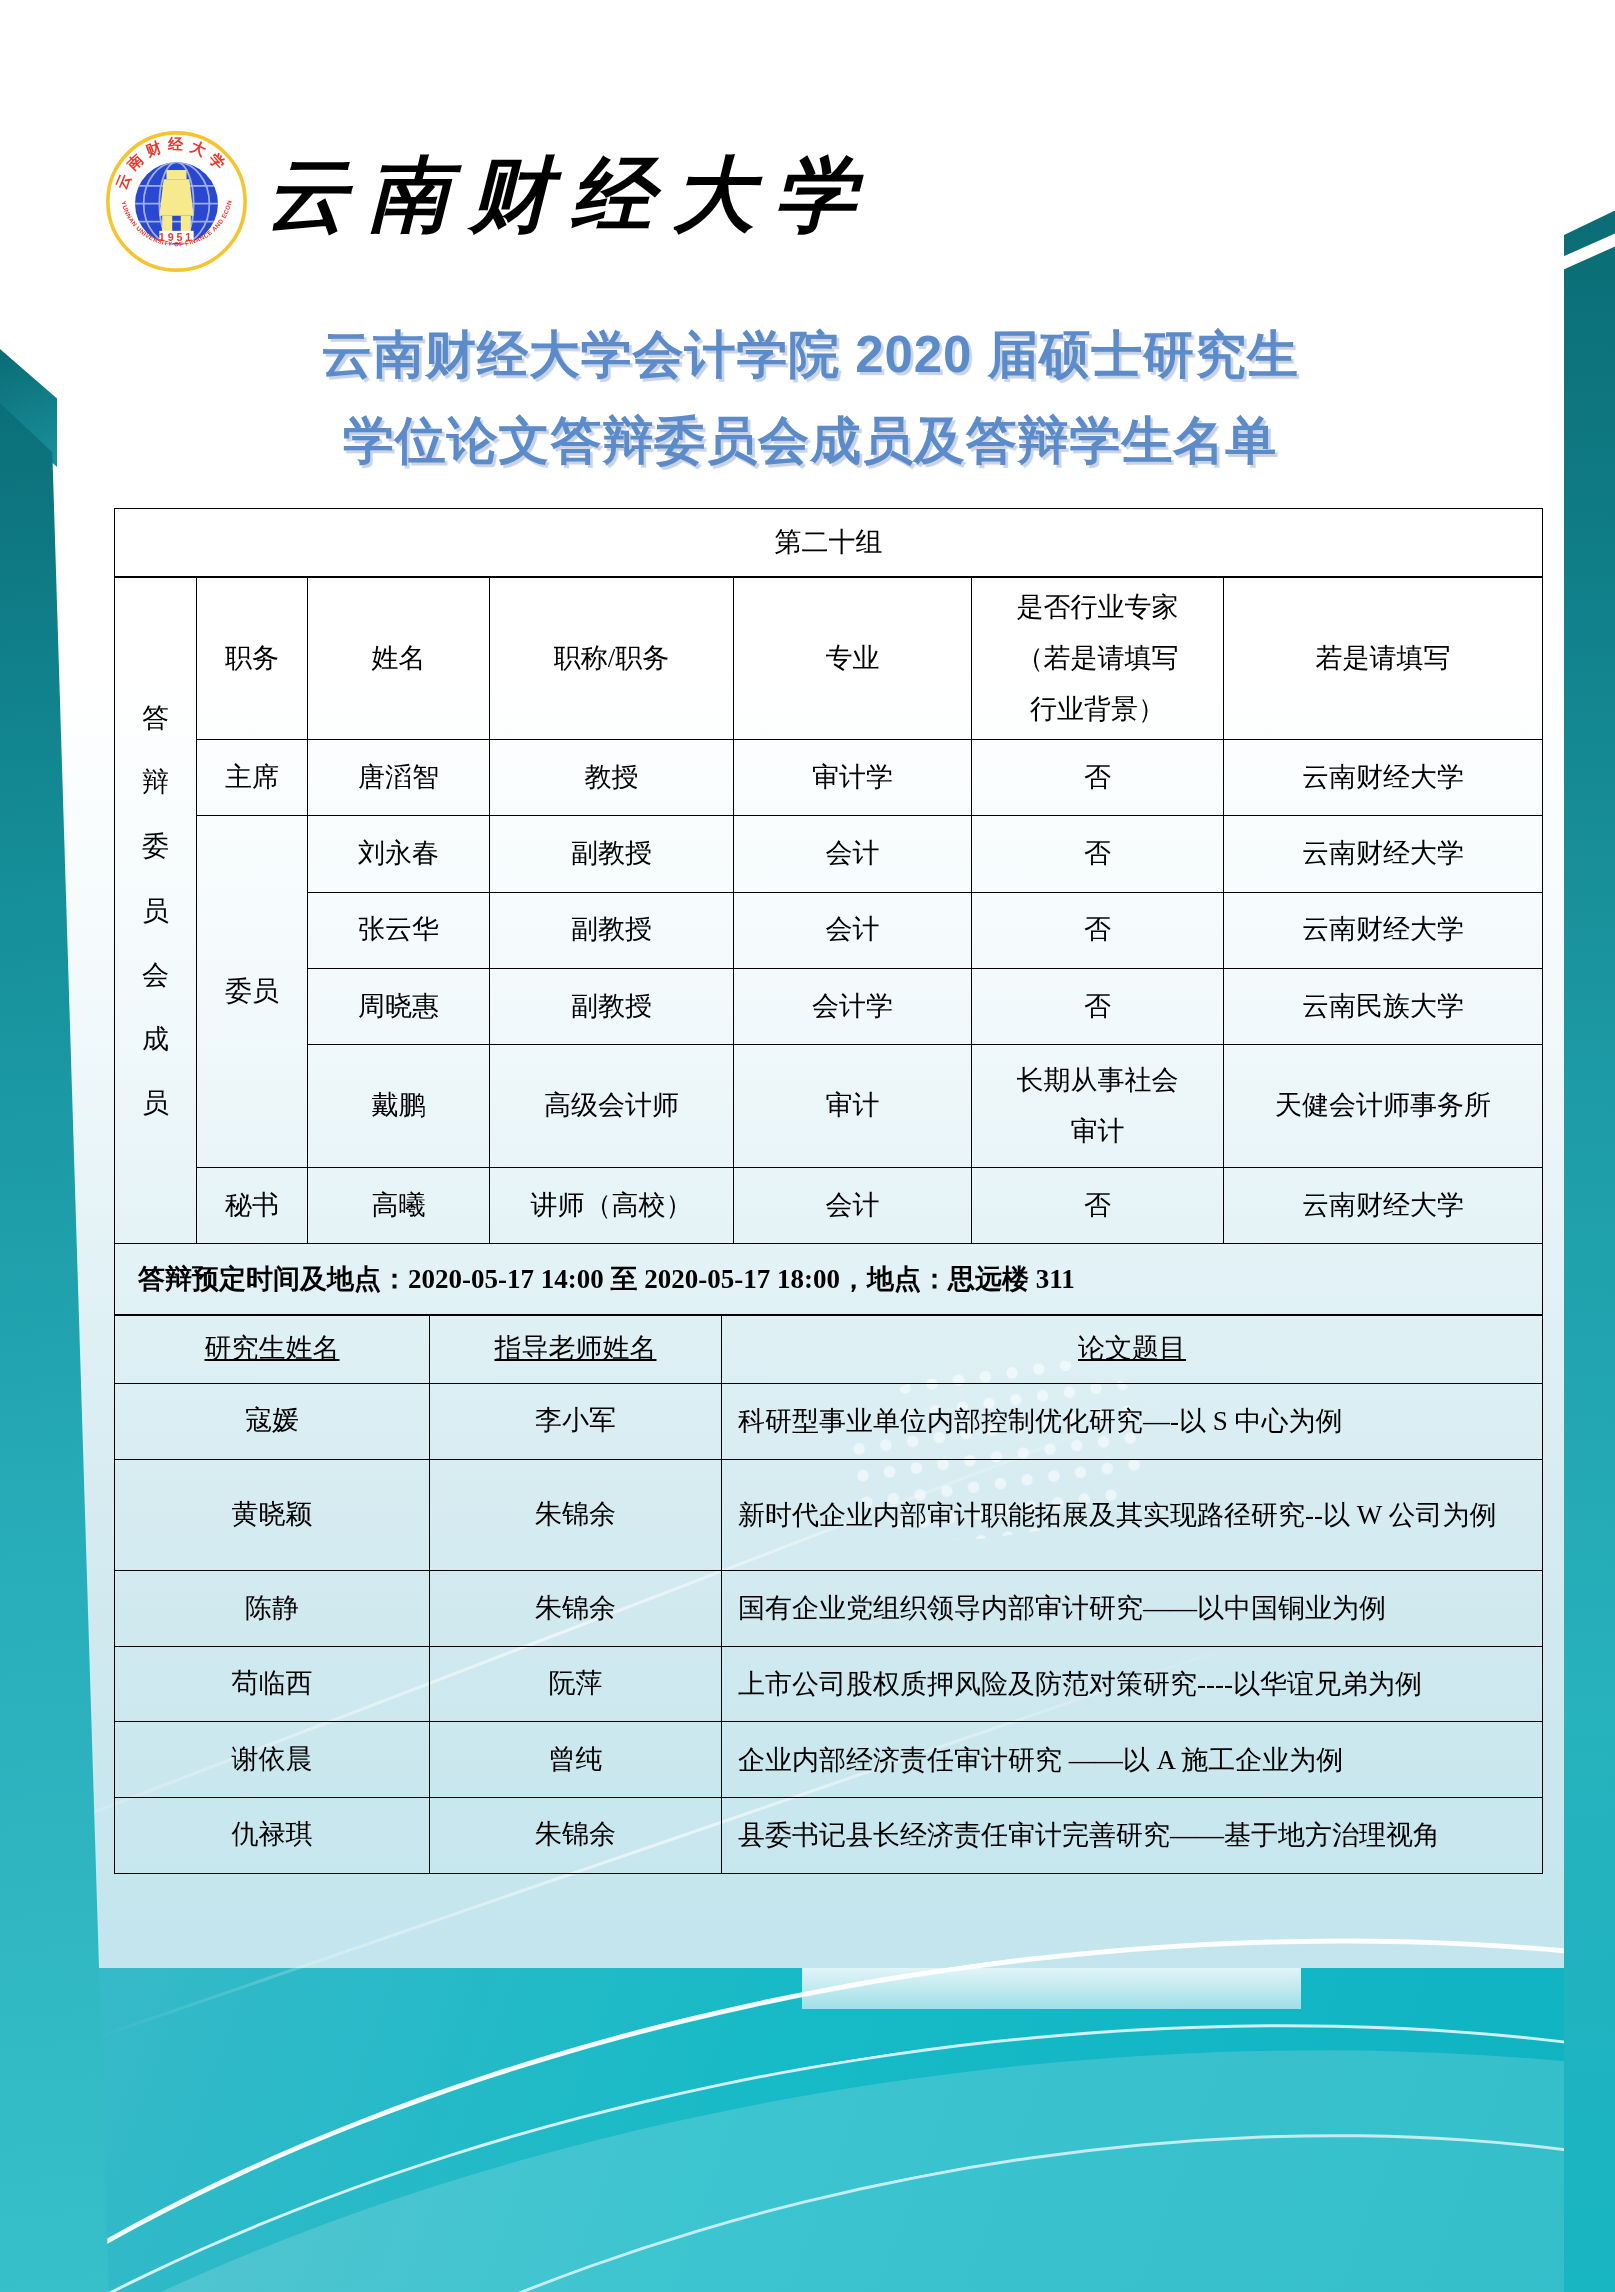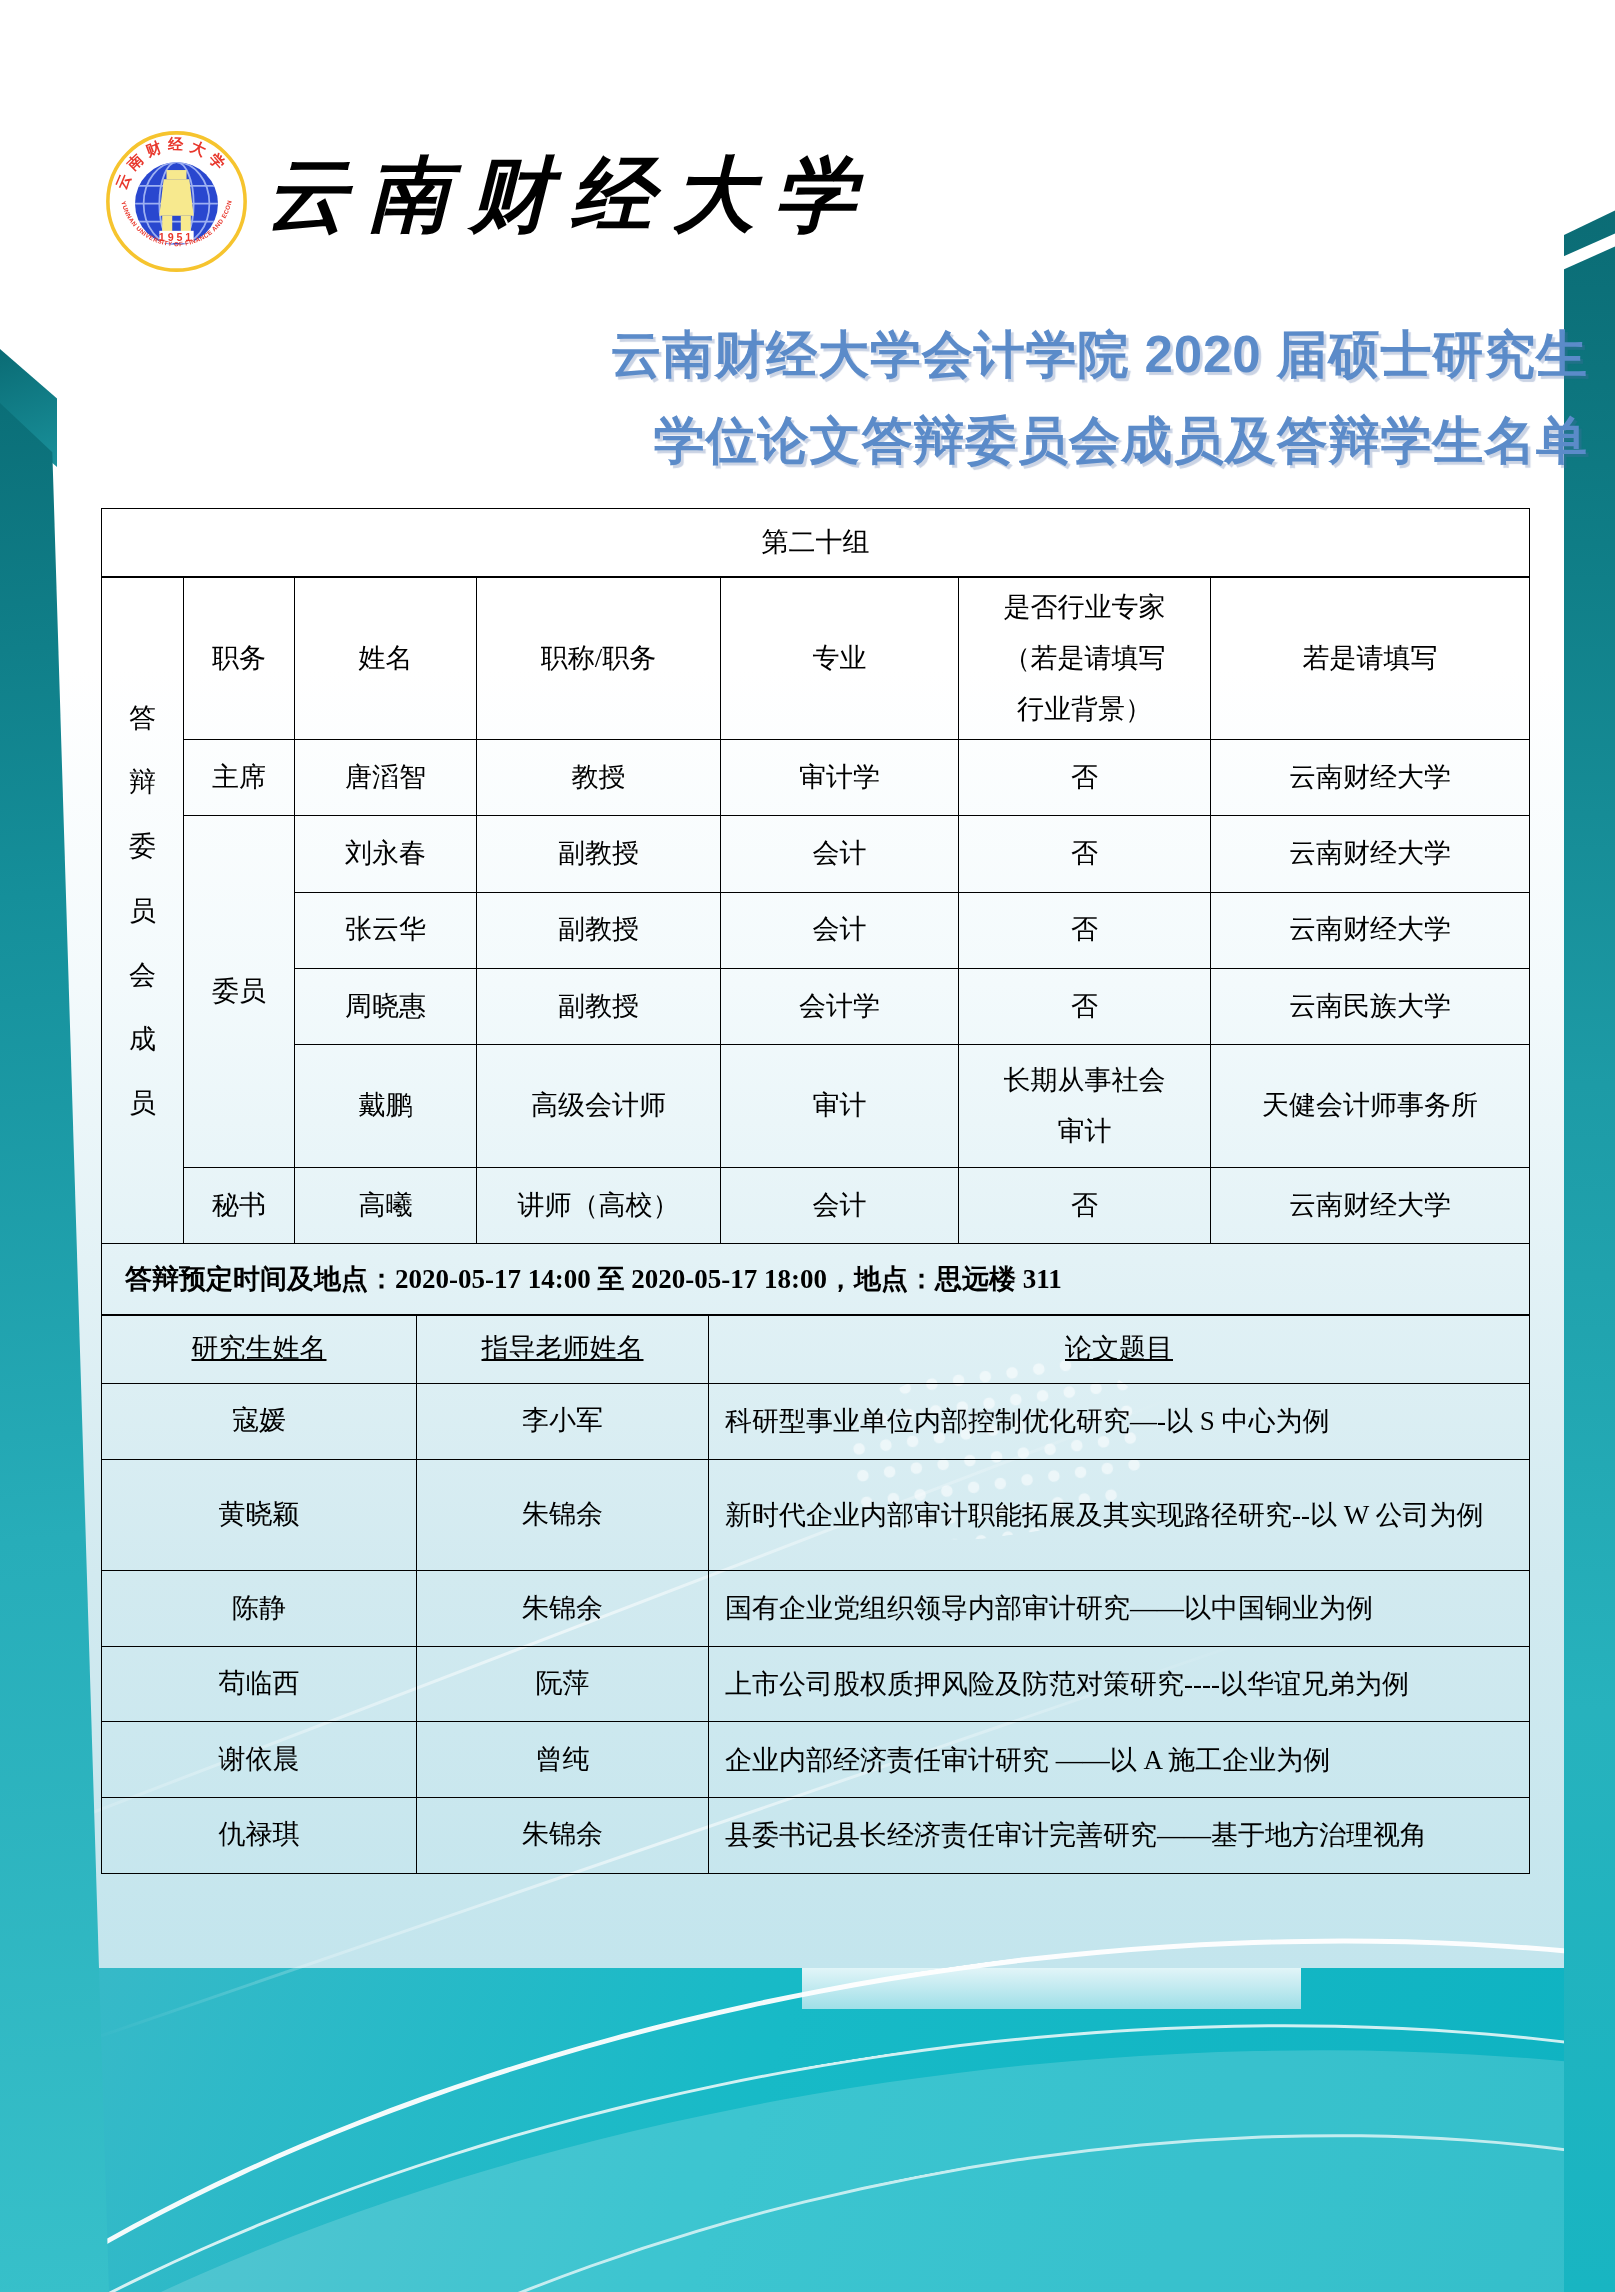--- a/index.html
+++ b/index.html
@@ -33,26 +33,26 @@
     -webkit-clip-path:polygon(0 0,48% 2.6%,100% 100%,0 100%);clip-path:polygon(0 0,48% 2.6%,100% 100%,0 100%);}
   .right-band{position:absolute;right:0;top:210px;width:52px;height:2083px;
     background:linear-gradient(180deg,#0b6c75 0%,#0f7d86 16%,#1d9ba6 42%,#27b2bd 72%,#18b5c2 100%);
     -webkit-clip-path:polygon(0 25px,100% 0,100% 100%,0 100%);clip-path:polygon(0 25px,100% 0,100% 100%,0 100%);}
   .right-stripe{position:absolute;right:-7.1px;top:246px;width:70px;height:11.6px;background:#fff;transform:rotate(-24deg);}
   
   .logo{position:absolute;left:105px;top:130px;}
   .calligraphy{position:absolute;left:266px;top:141px;width:517px;
     font-size:82px;font-weight:700;font-style:italic;letter-spacing:19.6px;
     font-family:"DejaVu Serif","Liberation Serif",serif;white-space:nowrap;}
-  .titles{position:absolute;left:0;top:312px;width:1588px;text-align:right;}
+  .titles{position:absolute;left:16px;top:312px;width:1588px;text-align:center;}
   .title-line{font-family:"Liberation Sans","DejaVu Sans",sans-serif;
     font-size:51px;font-weight:800;letter-spacing:0.9px;color:#5b8bc9;line-height:86px;
     text-shadow:2.7px 2.7px 0.9px rgba(80,110,165,.3);}
   
-  .doc{position:absolute;left:101px;top:508px;width:1428px;}
+  .doc{position:absolute;left:114px;top:508px;width:1428px;}
   table{border-collapse:collapse;width:100%;table-layout:fixed;}
   td{border:1.8px solid #000;text-align:center;vertical-align:middle;
      font-size:27px;line-height:1.55;padding:3.6px 5.3px;overflow:hidden;}
   .t2{margin-top:-1.8px;}
   tr.h-group td{height:60px;}
   tr.h-head td{height:149px;}
   tr.h-std td{height:68px;}
   tr.h-dai td{height:115px;}
   tr.h-sched td{height:63px;font-weight:bold;}
   tr.s-head td{height:61px;text-decoration:underline;}

